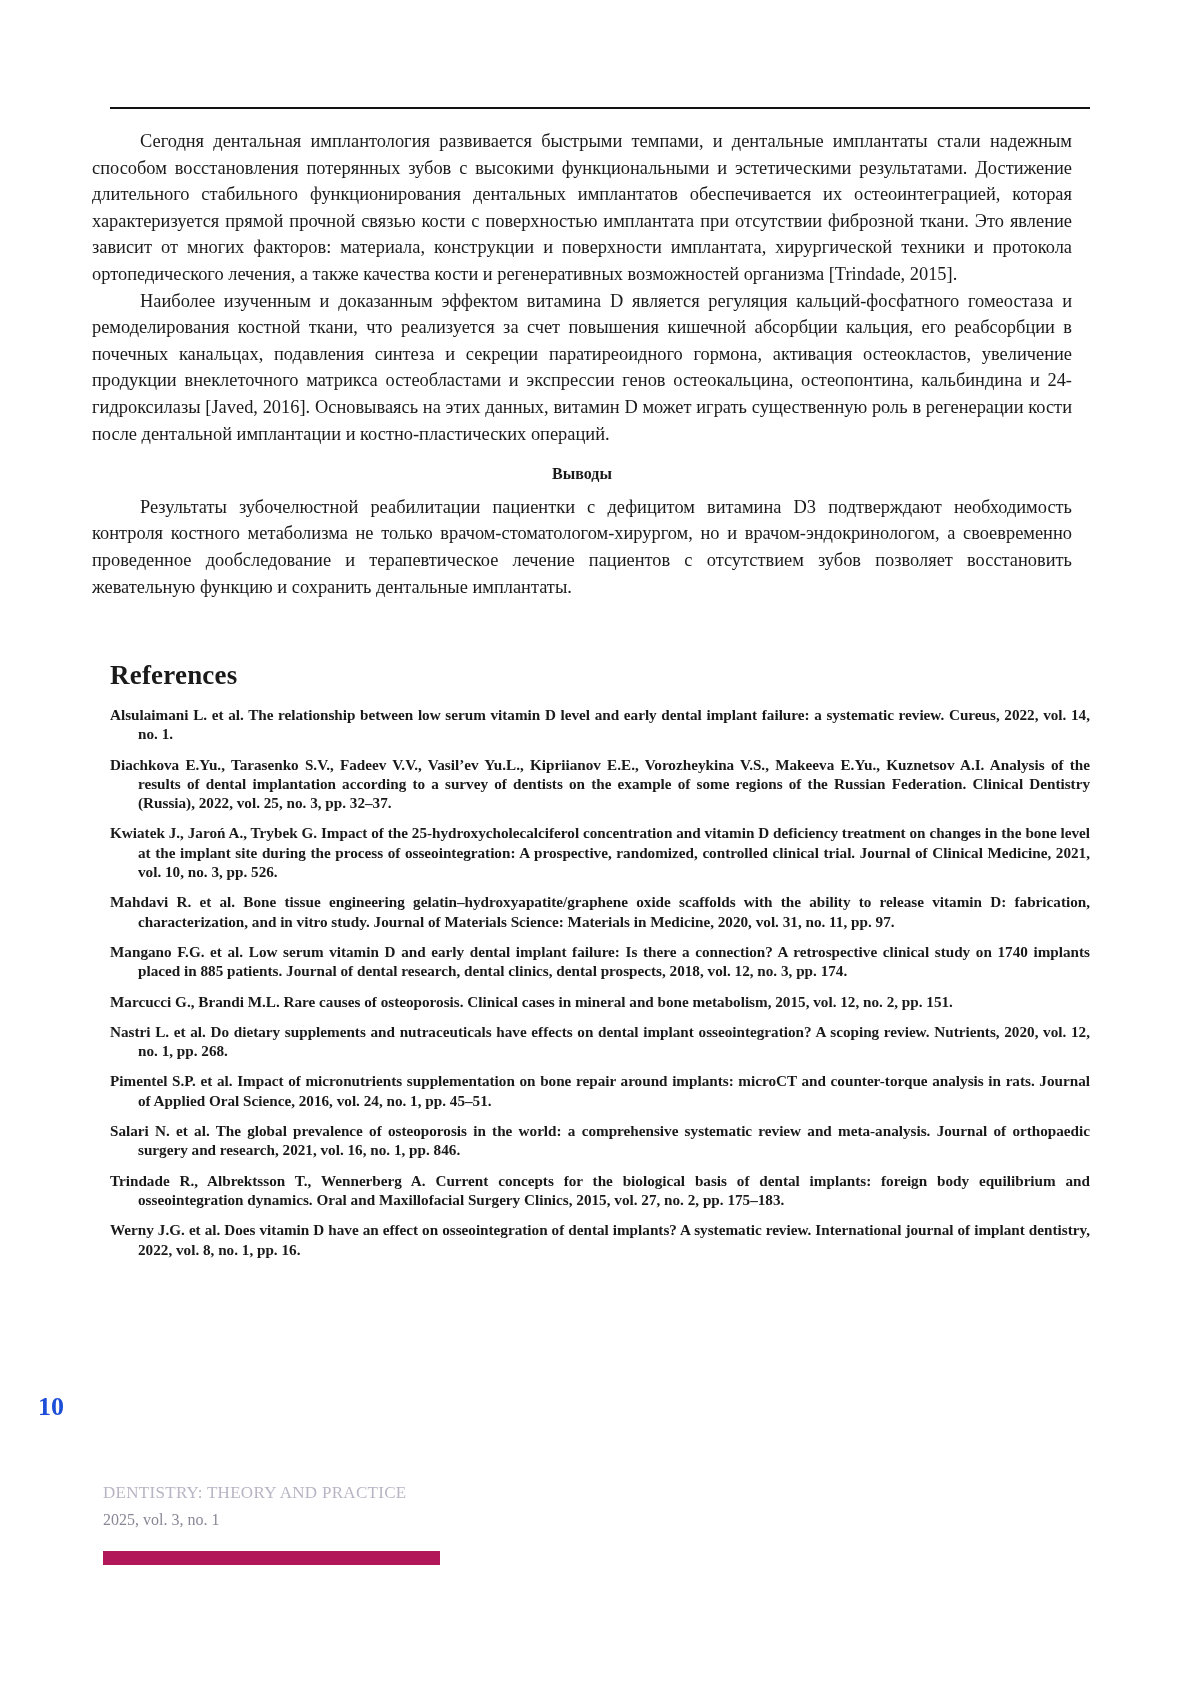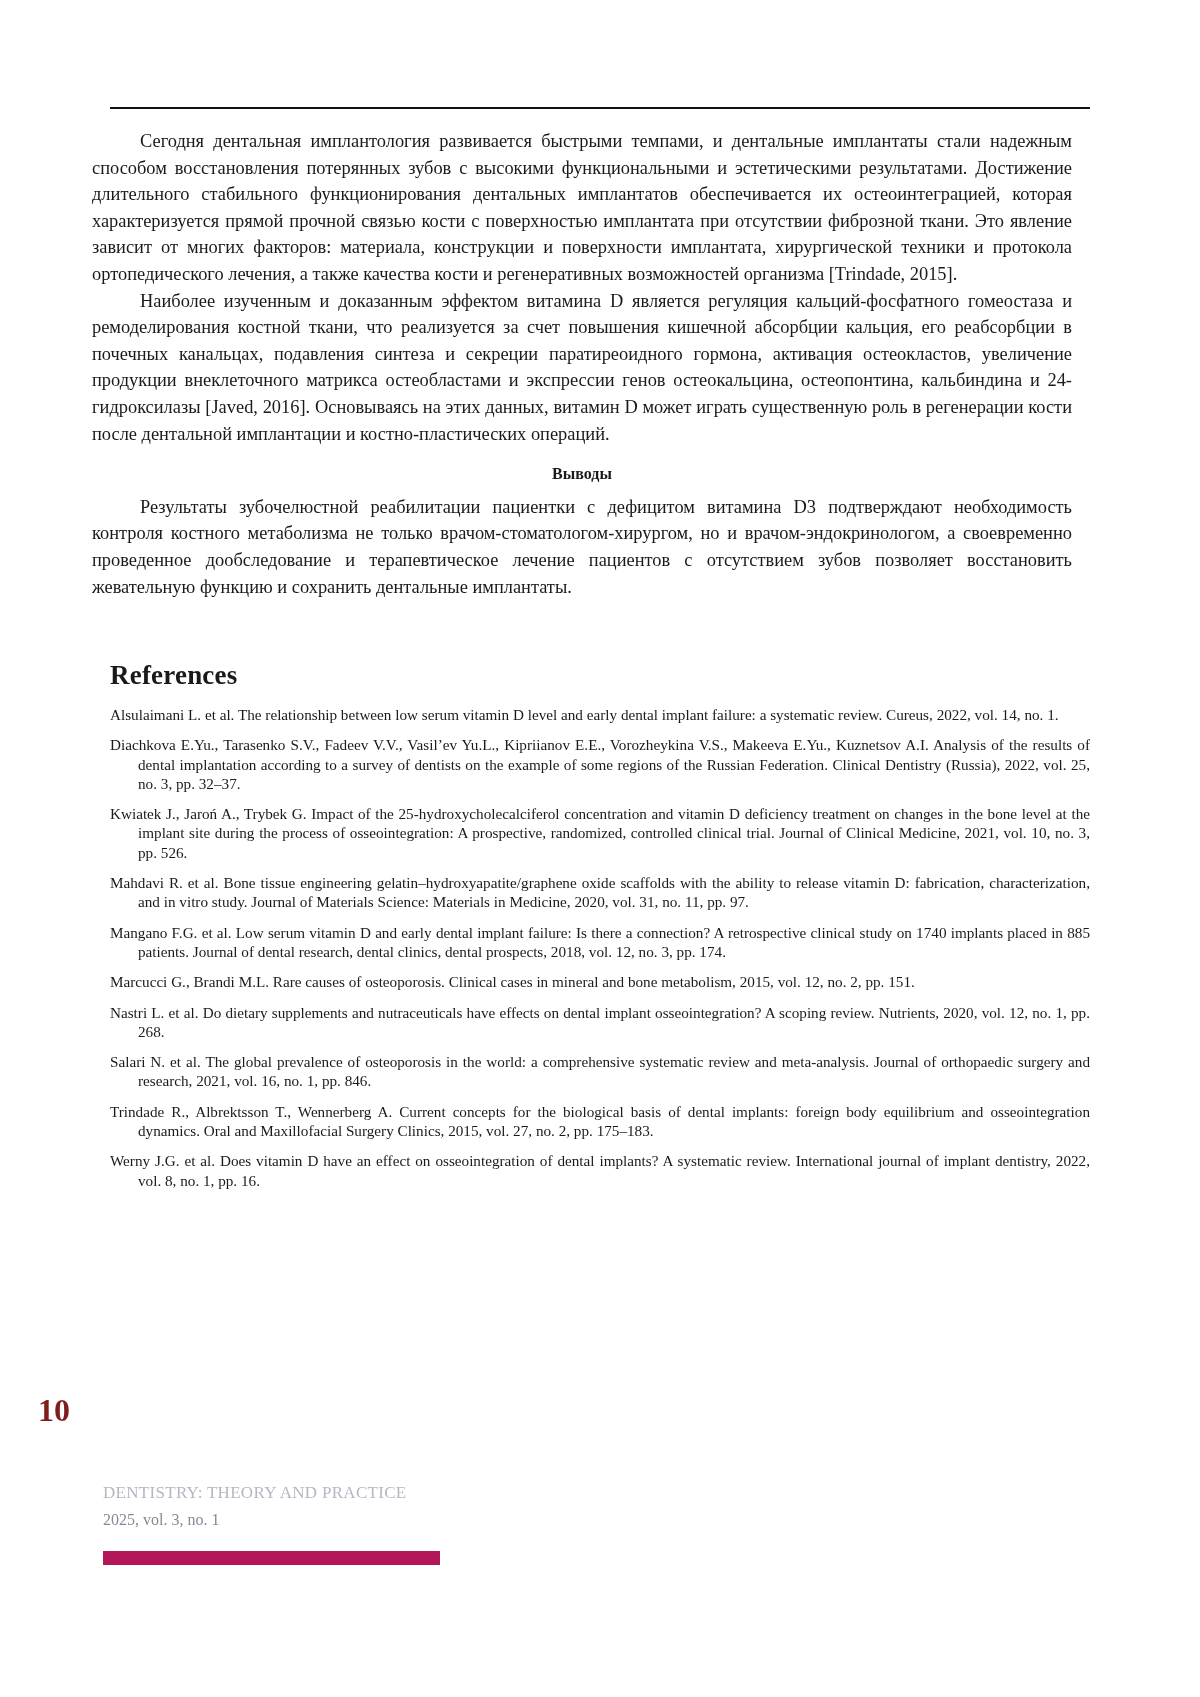--- a/index.html
+++ b/index.html
@@ -78,30 +78,31 @@
     left: 110px;
     width: 980px;
   }
   .ref {
     font-size: 15.2px;
     line-height: 19.3px;
     text-align: justify;
     margin-bottom: 11px;
     padding-left: 28px;
     text-indent: -28px;
+    font-weight: bold;
   }
 
   
   .folio {
     position: absolute;
     left: 38px;
     top: 1392px;
-    font-size: 32px;
+    font-size: 26px;
     font-weight: bold;
-    color: #7f1d1d;
+    color: #1d4ed8;
   }
   .footer-journal {
     position: absolute;
     left: 103px;
     top: 1483px;
     font-size: 17px;
     color: #b9b4c4;
     letter-spacing: 0.3px;
     text-align: right;
   }
@@ -138,20 +139,21 @@
   <div class="refs-title">References</div>
 
   <div class="refs-list">
     <div class="ref">Alsulaimani L. et al. The relationship between low serum vitamin D level and early dental implant failure: a systematic review. Cureus, 2022, vol. 14, no. 1.</div>
     <div class="ref">Diachkova E.Yu., Tarasenko S.V., Fadeev V.V., Vasil’ev Yu.L., Kipriianov E.E., Vorozheykina V.S., Makeeva E.Yu., Kuznetsov A.I. Analysis of the results of dental implantation according to a survey of dentists on the example of some regions of the Russian Federation. Clinical Dentistry (Russia), 2022, vol. 25, no. 3, pp. 32–37.</div>
     <div class="ref">Kwiatek J., Jaroń A., Trybek G. Impact of the 25-hydroxycholecalciferol concentration and vitamin D deficiency treatment on changes in the bone level at the implant site during the process of osseointegration: A prospective, randomized, controlled clinical trial. Journal of Clinical Medicine, 2021, vol. 10, no. 3, pp. 526.</div>
     <div class="ref">Mahdavi R. et al. Bone tissue engineering gelatin–hydroxyapatite/graphene oxide scaffolds with the ability to release vitamin D: fabrication, characterization, and in vitro study. Journal of Materials Science: Materials in Medicine, 2020, vol. 31, no. 11, pp. 97.</div>
     <div class="ref">Mangano F.G. et al. Low serum vitamin D and early dental implant failure: Is there a connection? A retrospective clinical study on 1740 implants placed in 885 patients. Journal of dental research, dental clinics, dental prospects, 2018, vol. 12, no. 3, pp. 174.</div>
     <div class="ref">Marcucci G., Brandi M.L. Rare causes of osteoporosis. Clinical cases in mineral and bone metabolism, 2015, vol. 12, no. 2, pp. 151.</div>
     <div class="ref">Nastri L. et al. Do dietary supplements and nutraceuticals have effects on dental implant osseointegration? A scoping review. Nutrients, 2020, vol. 12, no. 1, pp. 268.</div>
+    <div class="ref">Pimentel S.P. et al. Impact of micronutrients supplementation on bone repair around implants: microCT and counter-torque analysis in rats. Journal of Applied Oral Science, 2016, vol. 24, no. 1, pp. 45–51.</div>
     <div class="ref">Salari N. et al. The global prevalence of osteoporosis in the world: a comprehensive systematic review and meta-analysis. Journal of orthopaedic surgery and research, 2021, vol. 16, no. 1, pp. 846.</div>
     <div class="ref">Trindade R., Albrektsson T., Wennerberg A. Current concepts for the biological basis of dental implants: foreign body equilibrium and osseointegration dynamics. Oral and Maxillofacial Surgery Clinics, 2015, vol. 27, no. 2, pp. 175–183.</div>
     <div class="ref">Werny J.G. et al. Does vitamin D have an effect on osseointegration of dental implants? A systematic review. International journal of implant dentistry, 2022, vol. 8, no. 1, pp. 16.</div>
   </div>
 
   <div class="folio">10</div>
   <div class="footer-journal">DENTISTRY: THEORY AND PRACTICE</div>
   <div class="footer-issue">2025, vol. 3, no. 1</div>
   <div class="footer-bar" style="background: rgb(178, 23, 90);"></div>
 

